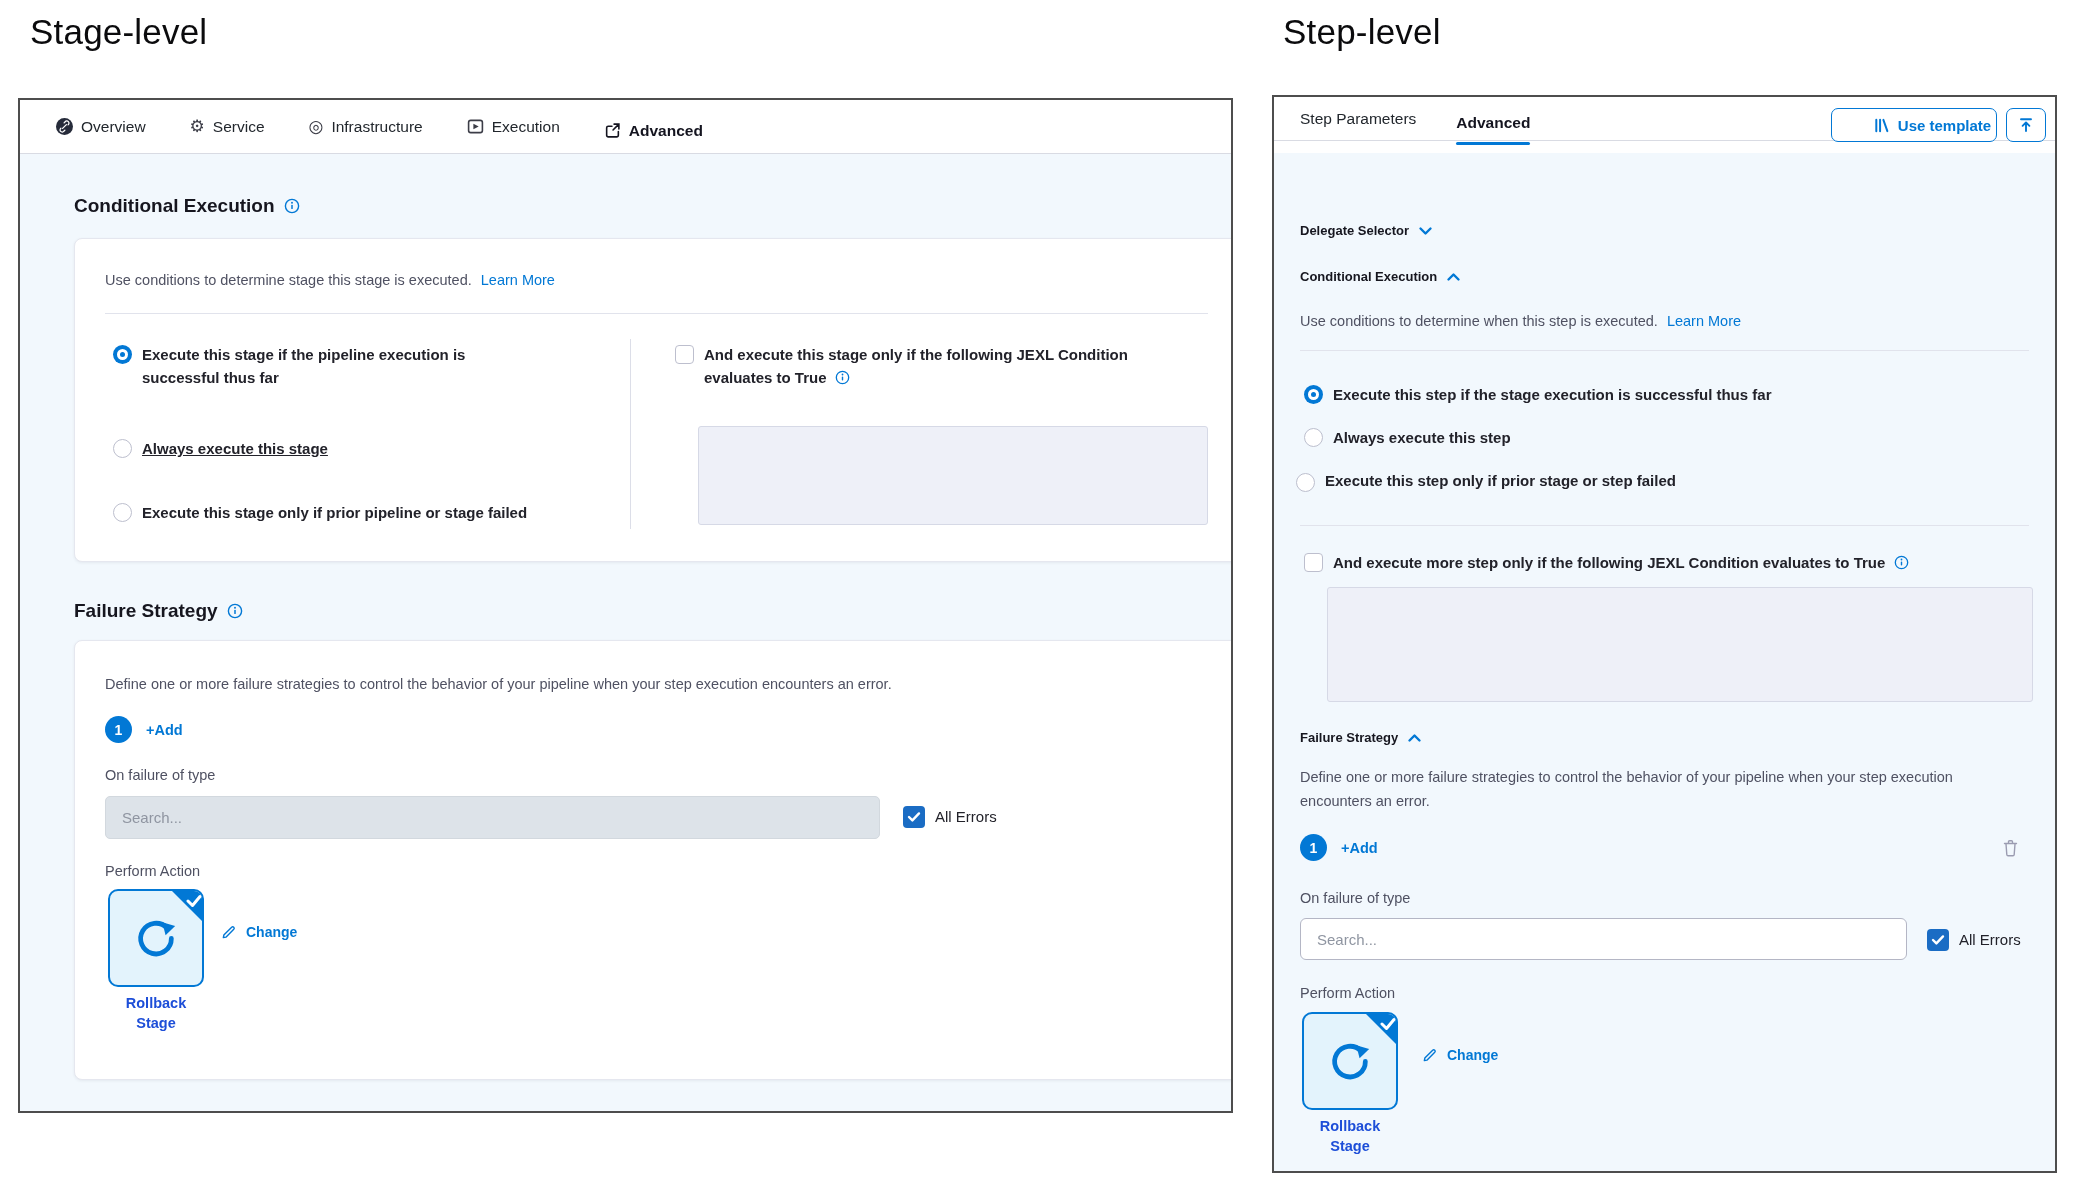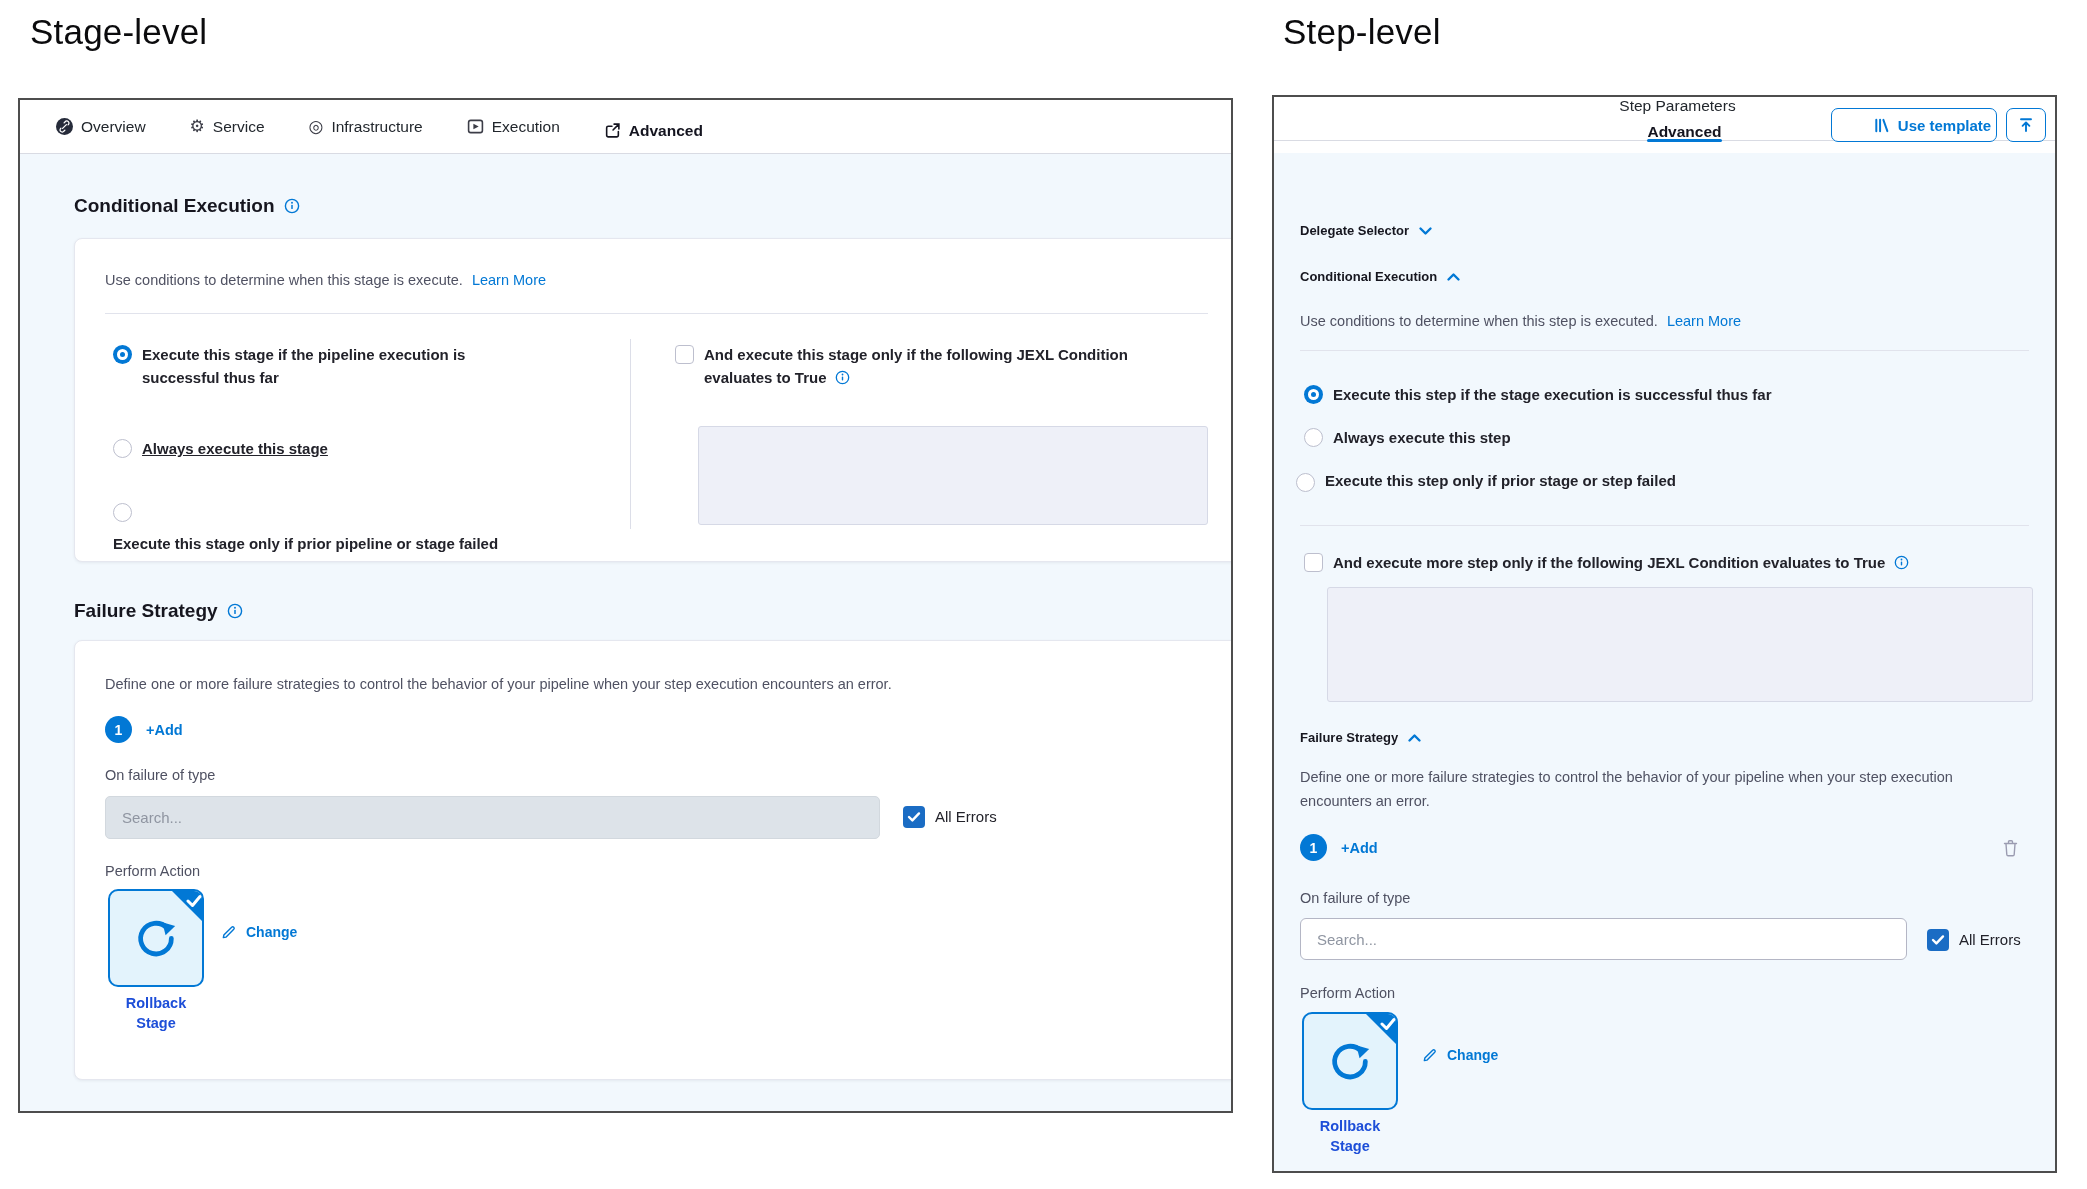--- a/index.html
+++ b/index.html
@@ -100,34 +100,34 @@
         <svg width="16" height="16" viewBox="0 0 16 16">
             <circle cx="8" cy="8" r="6.6" fill="none" stroke="#0278d5" stroke-width="1.4"></circle>
             <rect x="7.25" y="6.8" width="1.5" height="4.3" rx="0.7" fill="#0278d5"></rect>
             <circle cx="8" cy="4.8" r="0.95" fill="#0278d5"></circle>
           </svg>
       </span>
     </div>
 
     <div class="card" style="left:54px; top:84px; width:1190px; height:324px;">
       <div style="position:absolute; left:30px; top:30px;" class="desc">
-        <span>Use conditions to determine when this stage is execute.</span>
+        <span>Use conditions to determine stage this stage is executed.</span>
         <span class="link" style="margin-left:5px;">Learn More</span>
       </div>
       <div class="hdiv" style="left:30px; width:1103px; top:74px;"></div>
 
       <div class="row" style="left:38px; top:104px; width:390px;">
         <span class="radio-on" style="margin-top:2px;"></span>
         <span class="opt-label opt-strong" style="max-width:345px;">Execute this stage if the pipeline execution is successful thus far</span>
       </div>
       <div class="row" style="left:38px; top:198px; width:390px;text-decoration:underline;">
         <span class="radio-off" style="margin-top:2px;"></span>
         <span class="opt-label opt-strong" style="max-width:345px;">Always execute this stage</span>
       </div>
-      <div class="row" style="left:38px; top:262px; width:420px;flex-direction:column;">
+      <div class="row" style="left:38px; top:262px; width:420px;">
         <span class="radio-off" style="margin-top:2px;"></span>
         <span class="opt-label opt-strong" style="max-width:400px;">Execute this stage only if prior pipeline or stage failed</span>
       </div>
 
       <div class="vdiv" style="left:555px; top:100px; height:190px;"></div>
 
       <div class="row" style="left:600px; top:104px; width:480px;">
         <span class="cb-off" style="margin-top:2px;"></span>
         <span class="opt-label opt-strong" style="max-width:442px;"><span>And execute this stage only if the following JEXL Condition evaluates to True</span>
           <span class="icon-wrap" style="vertical-align:-2px; margin-left:4px;">
@@ -197,21 +197,21 @@
         </span>
         <span class="bold-link" style="font-size:14px;">Change</span>
       </div>
       <div class="action-name" style="left:33px; top:352px;">Rollback Stage</div>
     </div>
   </div>
 </div>
 
 <div class="panel" style="left:1272px; top:95px; width:785px; height:1078px;">
 
-  <div class="tabbar" style="height:44px;flex-direction:column;">
+  <div class="tabbar" style="height:44px;">
     <div class="tab" style="margin-left:26px;">
       <span>Step Parameters</span>
     </div>
     <div class="tab active" style="margin-left:40px;">
       <span>Advanced</span>
     </div>
     <div class="btn-outline" style="right:58px; top:11px; width:166px; height:34px;padding-left:36px;">
       <span class="icon-wrap">
         <svg width="17" height="17" viewBox="0 0 18 18">
             <path d="M3.5 3 v12 M7.5 3 v12 M11 3 l4.2 12" fill="none" stroke="#0278d5" stroke-width="2.1" stroke-linecap="round"></path>

